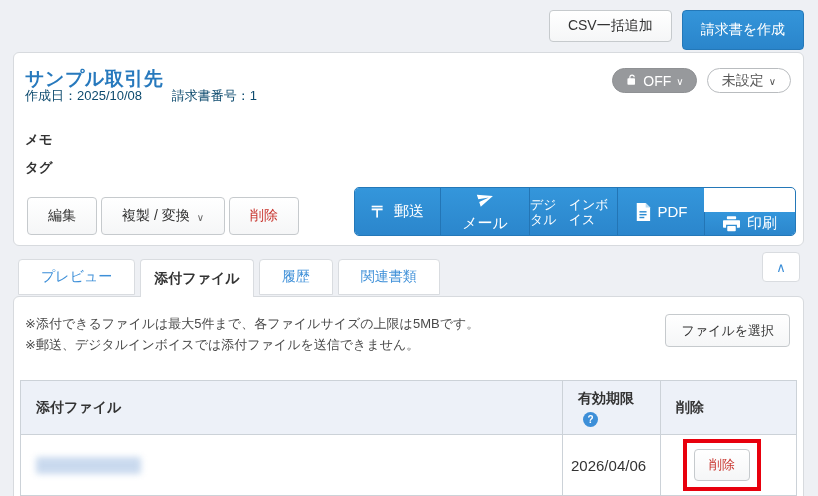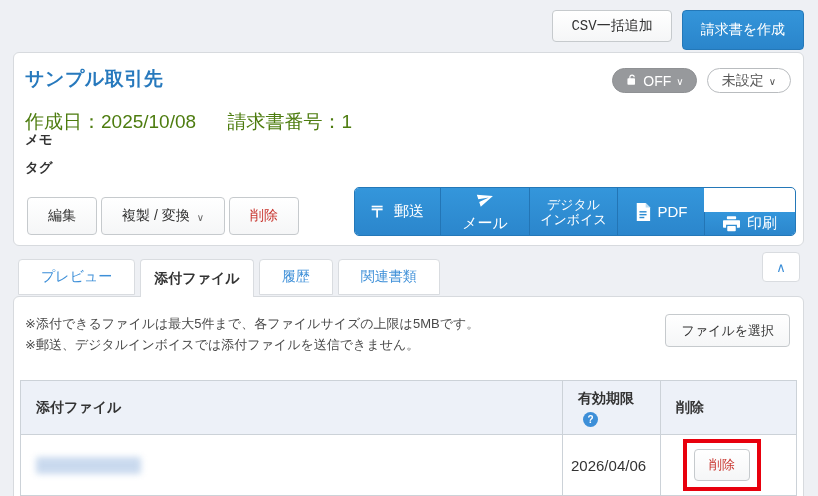--- a/index.html
+++ b/index.html
@@ -3,21 +3,21 @@
 <meta charset="utf-8">
 <style>
   * { margin: 0; padding: 0; box-sizing: border-box; }
   html, body { background: #eef0f4; }
   body { font-family: "Liberation Sans", "DejaVu Sans", sans-serif; }
   .page {
     position: relative; width: 818px; height: 496px;
     background: #eef0f4; overflow: hidden; margin: 0 auto;
   }
   
-  .top-toolbar { position: absolute; top: 10px; right: 14px; display: flex; gap: 10px; font-family: Liberation Mono, monospace; }
+  .top-toolbar { position: absolute; top: 10px; right: 14px; display: flex; gap: 10px; }
   .btn {
     display: inline-flex; align-items: center; justify-content: center;
     border-radius: 4px; cursor: pointer; font-family: inherit;
     border: 1px solid #c6cacd; background: linear-gradient(#ffffff, #f5f6f7);
     color: #333; font-size: 14px;
   }
   .btn-default { height: 32px; padding: 0 18px; }
   .btn-primary {
     height: 40px; padding: 0 18px; background: linear-gradient(#3495da, #2a85cb);
     border: 1px solid #2478b8; color: #fff;
@@ -32,21 +32,21 @@
     color: #2779bd; font-size: 19px; font-weight: bold; letter-spacing: .5px;
   }
   .pill-group { position: absolute; right: 12px; top: 15px; display: flex; gap: 10px; align-items: center; }
   .pill {
     display: inline-flex; align-items: center; gap: 5px; height: 25px;
     border-radius: 14px; padding: 0 12px; font-size: 14px; cursor: pointer;
   }
   .pill-lock { background: #97999c; color: #fff; border: 1px solid #8f9194; }
   .pill-status { background: #fff; color: #555; border: 1px solid #b9bcbf; padding: 0 14px; }
   .chev { font-size: 10px; line-height: 1; position: relative; top: 1px; }
-  .meta-row { position: absolute; left: 11px; top: 56px; font-size: 19px; color: #4d7c0f; }
+  .meta-row { position: absolute; left: 11px; top: 34px; font-size: 13px; color: #0c4a6e; }
   .meta-row span + span { margin-left: 26px; }
   .field-label { position: absolute; left: 11px; font-size: 13.5px; font-weight: bold; color: #333; }
   .label-memo { top: 78px; }
   .label-tag { top: 106px; }
   .actions-left { position: absolute; left: 13px; top: 144px; display: flex; gap: 4px; }
   .actions-left .btn { height: 38px; padding: 0 20px; font-size: 14px; }
   .btn-danger-text { color: #c8322b; }
   .btn .dd-chev { font-size: 10px; margin-left: 7px; color: #666; position: relative; top: 1px; }
   
   .send-group {
@@ -54,21 +54,21 @@
     border-radius: 5px; overflow: hidden; border: 1px solid #2478b8;
   }
   .send-seg {
     display: flex; align-items: center; justify-content: center; gap: 7px;
     background: linear-gradient(#3496db, #2b86cc); color: #fff; font-size: 15px;
     cursor: pointer; border-left: 1px solid #2375b5;
   }
   .send-seg:first-child { border-left: none; }
   .seg-mail-post { width: 85px; }
   .seg-email { width: 89px; flex-direction: column; }
-  .seg-digital { width: 88px; flex-direction: column; gap: 0; font-size: 13px; line-height: 15px; }
+  .seg-digital { width: 88px; flex-direction: row; gap: 0; font-size: 13px; line-height: 15px; }
   .seg-pdf { width: 87px; }
   .seg-print { width: 91px; margin-top: 24px; }
   .postal-glyph { font-size: 16px; font-weight: bold; line-height: 1; }
   .seg-icon svg { display: block; }
   
   .tabs { position: absolute; left: 18px; top: 259px; display: flex; gap: 5px; z-index: 3; }
   .tab {
     height: 36px; display: inline-flex; align-items: center; justify-content: center;
     padding: 0 22px; background: #fff; border: 1px solid #d9dce0;
     border-radius: 4px 4px 0 0; font-size: 14px; color: #3d8fd8; cursor: pointer;

